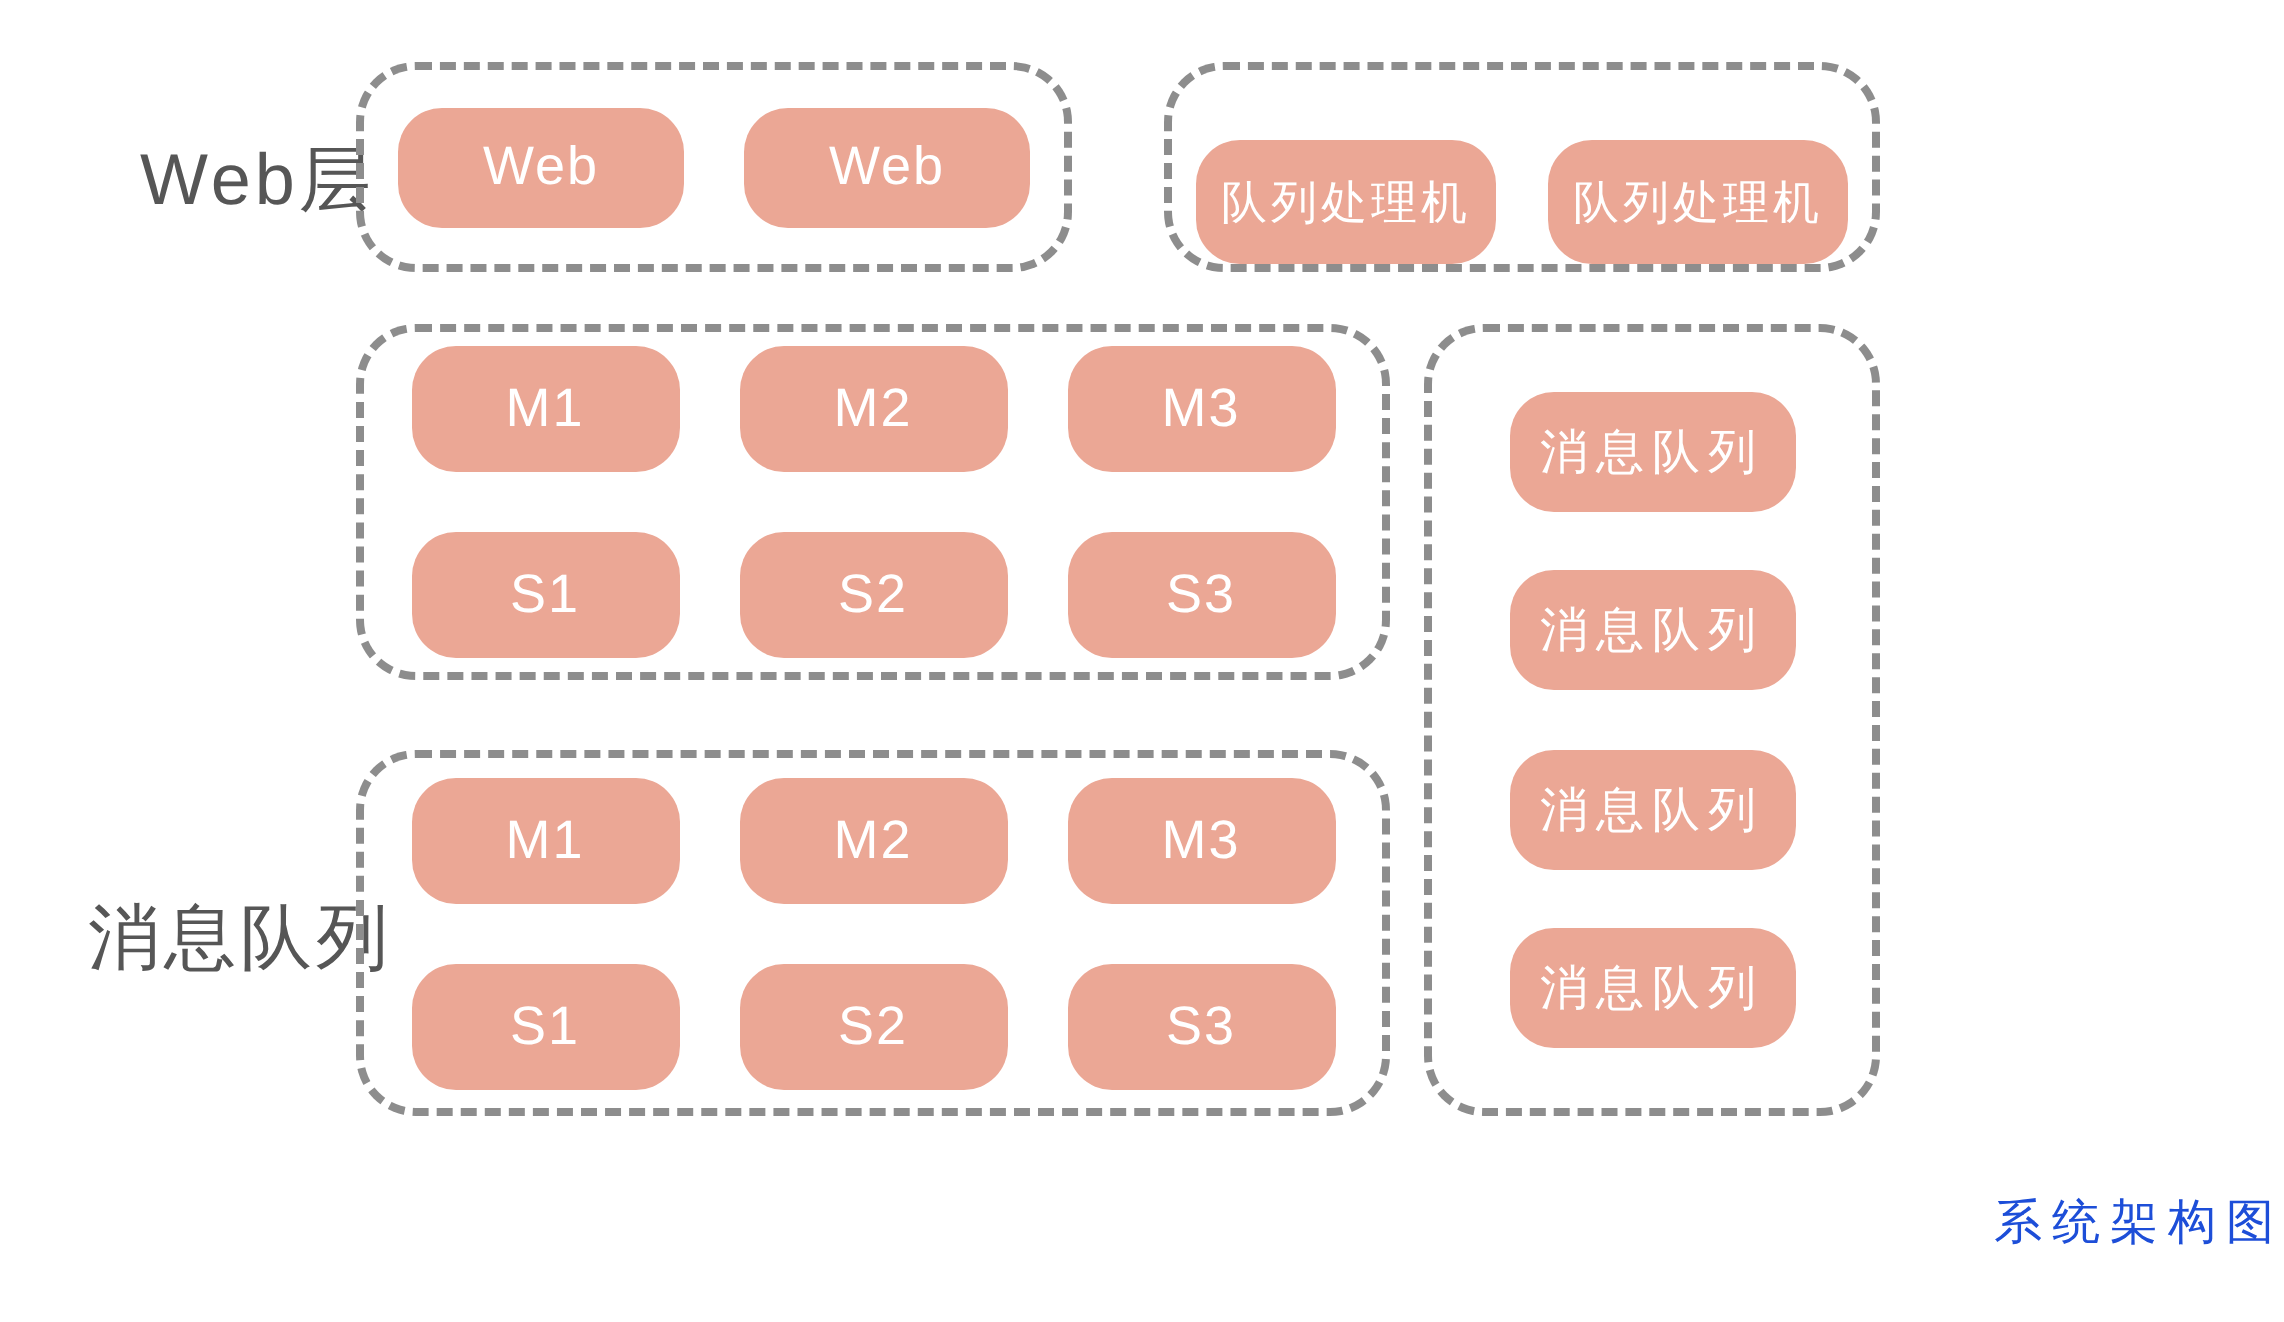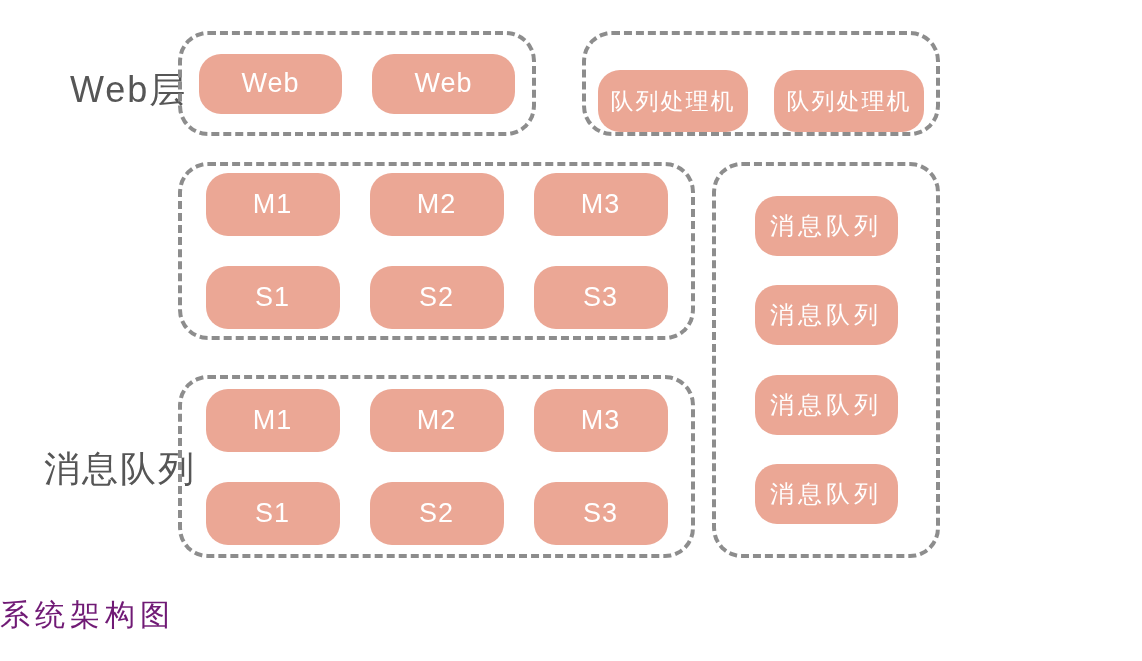--- a/index.html
+++ b/index.html
@@ -66,23 +66,23 @@
   .web-label   { left: 70px; top: 66px; }
   .cache-label { left: 68px; top: 249px; }
   .db-label    { left: 44px; top: 445px; }
 
   
   .caption {
     position: absolute;
     left: 0;
     right: 0;
     top: 595px;
-    text-align: left;
-    color: #701a75;
-    font-size: 30px;
+    text-align: right;
+    color: #1d4ed8;
+    font-size: 24px;
     letter-spacing: 5px;
   }
 </style>
 </head>
 <body>
 
 <div class="canvas">
 
   <div class="layer-label web-label">Web层</div>
   <div class="layer-label db-label">消息队列</div>

